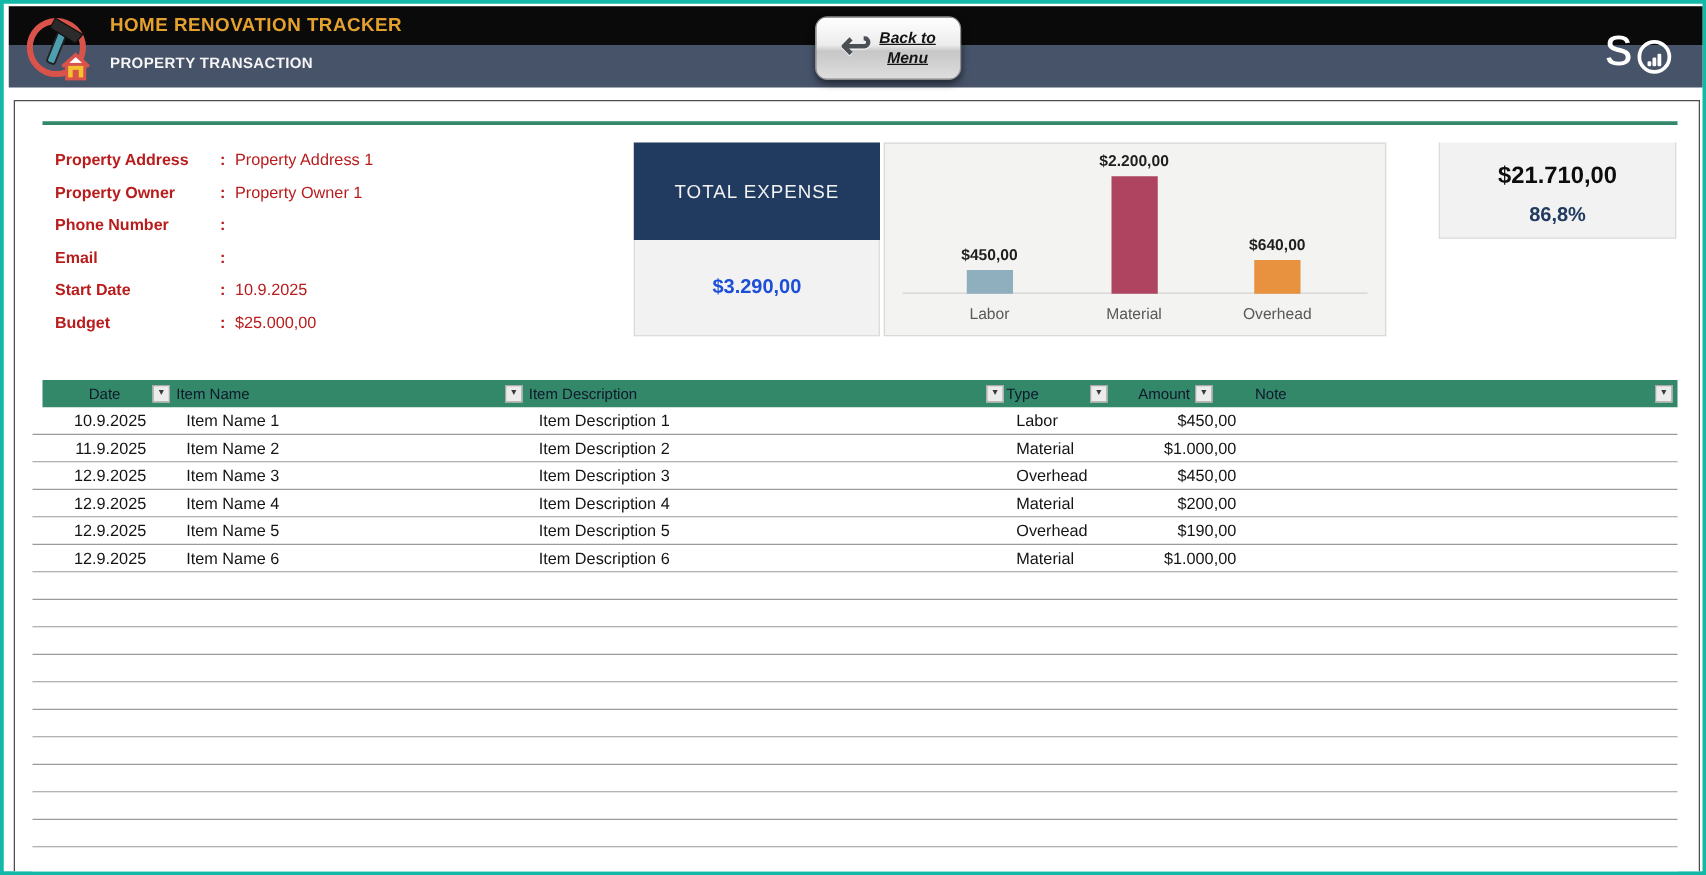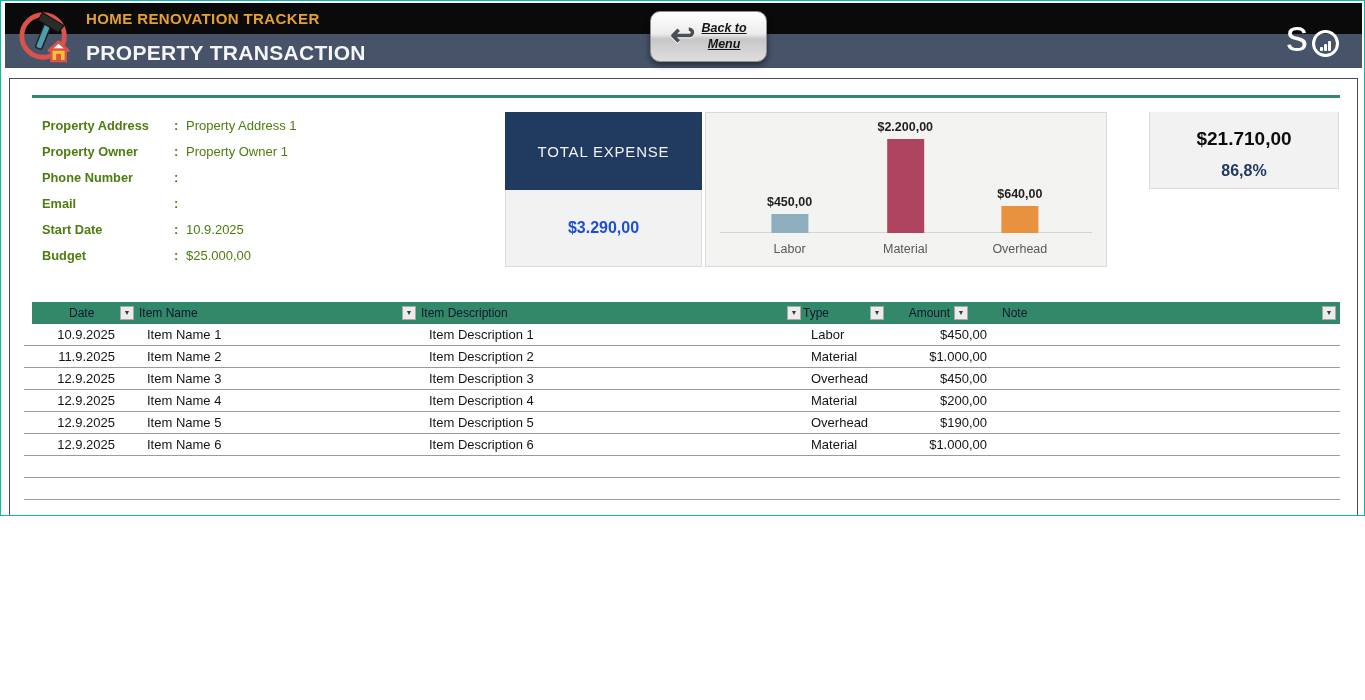--- a/index.html
+++ b/index.html
@@ -1,23 +1,23 @@
 <!DOCTYPE html>
 <html><head>
 <meta charset="utf-8">
 <style>
   * { margin:0; padding:0; box-sizing:border-box; }
   html,body { width:1365px; height:700px; background:#fff; font-family:"Liberation Sans", sans-serif; }
-  .page { position:relative; width:1365px; height:516px; background:#fff; border:1px solid #14b8a6; overflow:hidden; }
+  .page { position:relative; width:1365px; height:700px; background:#fff; border:3px solid #14b8a6; overflow:hidden; }
 
   
   .bar-black { position:absolute; left:4px; top:2px; width:1357px; height:31px; background:#0a0a0a; }
   .bar-slate { position:absolute; left:4px; top:33px; width:1357px; height:34px; background:#465369; }
   .app-title { position:absolute; left:85px; top:9px; font-size:15px; font-weight:bold; color:#e5a12e; letter-spacing:.4px; }
-  .page-title { position:absolute; left:85px; top:40px; font-size:21px; font-weight:bold; color:#f5f5f5; letter-spacing:.3px; }
+  .page-title { position:absolute; left:85px; top:40px; font-size:12px; font-weight:bold; color:#f5f5f5; letter-spacing:.3px; }
   .logo-badge { position:absolute; left:14px; top:6px; width:62px; height:58px; }
 
   
   .back-btn { position:absolute; left:649px; top:10px; width:117px; height:51px; border-radius:10px;
     background:linear-gradient(180deg,#ffffff 0%,#ececec 45%,#c7c7c7 55%,#dedede 100%);
     border:1px solid #8f8f8f; box-shadow:0 3px 6px rgba(0,0,0,.5), inset 0 1px 0 #fff;
     display:flex; align-items:center; justify-content:center; gap:6px; cursor:pointer; }
   .back-arrow { font-size:30px; line-height:30px; color:#4a4f55; font-weight:bold; text-shadow:0 1px 0 #fff; margin-top:-4px; }
   .back-label { font-size:12.5px; font-weight:bold; font-style:italic; color:#141414; text-align:center; line-height:1.25; white-space:pre-line;text-decoration:underline; }
 
@@ -27,21 +27,21 @@
   .brand-o .bars { position:absolute; left:0; right:0; bottom:3px; display:flex; justify-content:center; align-items:flex-end; gap:1.5px; }
   .brand-o .bars i { display:block; width:2.5px; background:#fff; border-radius:1px; }
   .brand-o .bars i:nth-child(1){height:4px;} .brand-o .bars i:nth-child(2){height:7px;} .brand-o .bars i:nth-child(3){height:10px;}
 
   
   .content { position:absolute; left:8px; top:77px; width:1349px; height:621px; background:#fff; border:1px solid #4d4d4d; }
   .green-rule { position:absolute; left:22px; top:16px; width:1308px; height:3px; background:#33886a; }
 
   
   .prop-info { position:absolute; left:32px; top:33px; }
-  .pi-row { display:flex; height:26px; align-items:center; font-size:13px; color:#4d7c0f; }
+  .pi-row { display:flex; height:26px; align-items:center; font-size:13px; color:#b91c1c; }
   .pi-label { width:132px; font-weight:bold; font-size:12.8px; }
   .pi-sep { width:12px; font-weight:bold; }
   .pi-value { font-size:13px; }
 
   
   .card-head { display:flex; align-items:center; justify-content:center; background:#203a60; color:#f2f2f2; }
   .card-val  { background:#f2f2f2; border:1px solid #dcdcdc; border-top:none; }
   .card-te   { position:absolute; left:495px; top:33px; width:197px; height:155px; }
   .card-te .card-head { height:78px; font-size:15px; letter-spacing:.8px; }
   .card-te .card-val  { height:77px; display:flex; align-items:center; justify-content:center; font-size:16px; font-weight:bold; color:#1d4ed8; }

